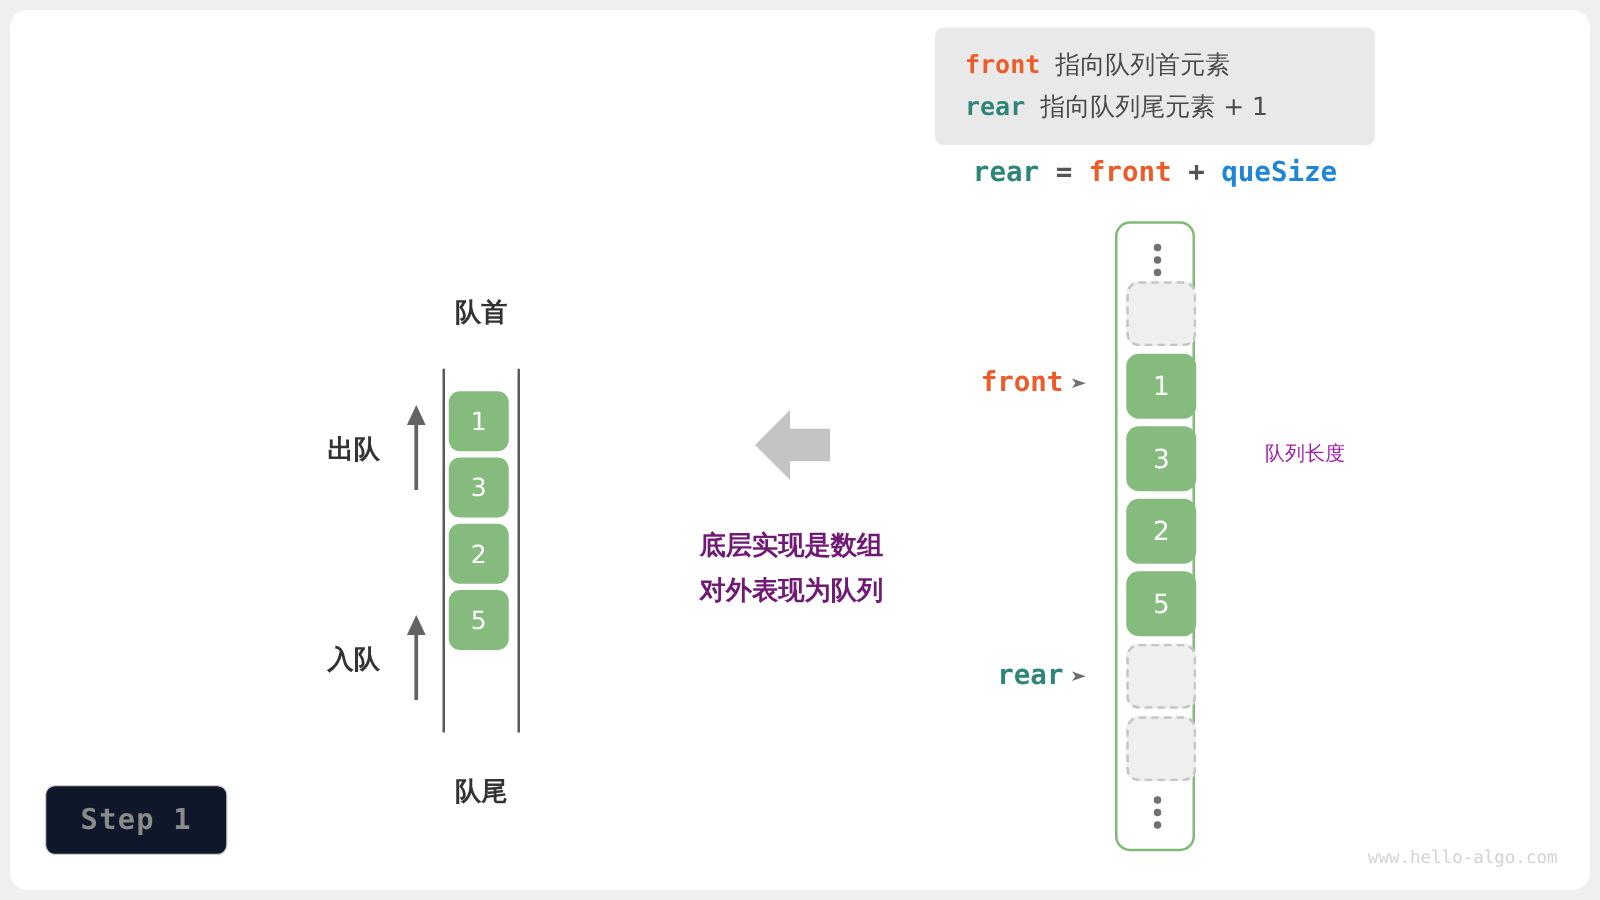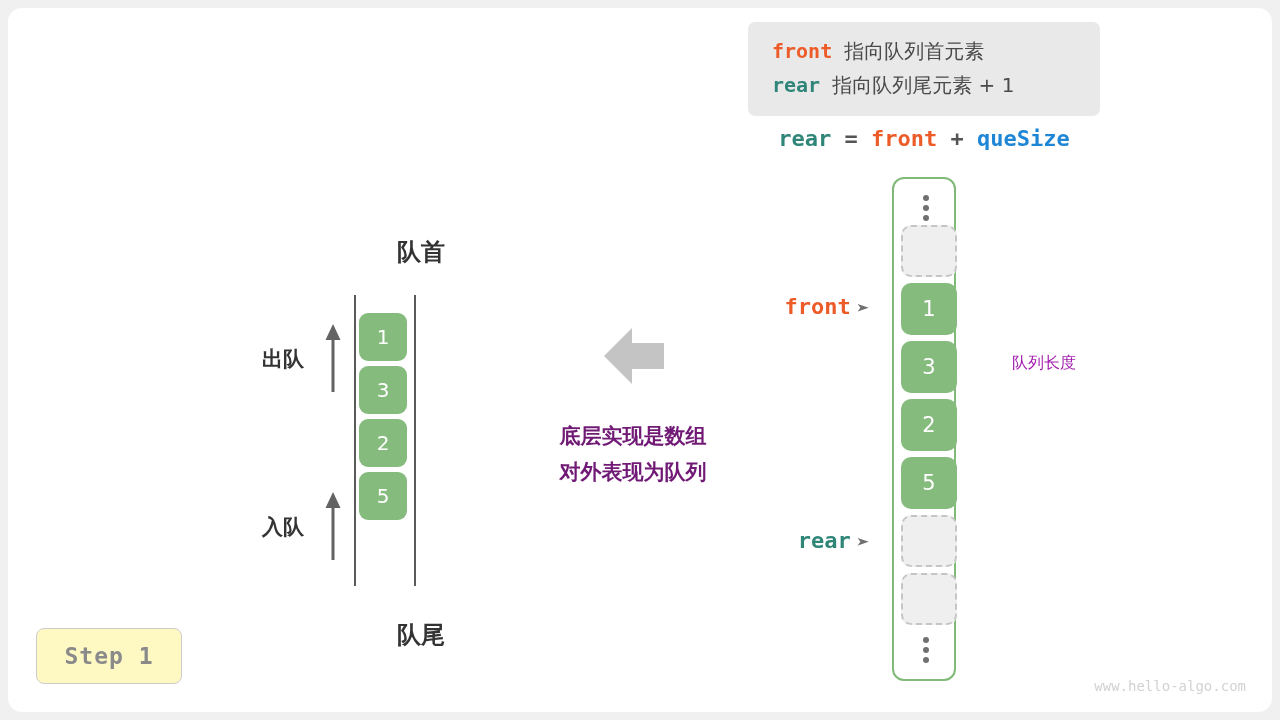--- a/index.html
+++ b/index.html
@@ -137,23 +137,23 @@
     font-size: 21px;
     font-weight: bold;
     color: #555555;
     line-height: 34px;
     margin-top: 4px;
   }
 
   
   .q-title {
     width: 120px;
-    text-align: right;
-    font-family: "DejaVu Sans", "Liberation Sans", sans-serif;
-    font-size: 24px;
+    text-align: center;
+    font-family: "DejaVu Sans", "Liberation Sans", sans-serif;
+    font-size: 21px;
     font-weight: bold;
     color: #333333;
     white-space: nowrap;
   }
   .q-head { left: 317px; top: 228px; }
   .q-tail { left: 317px; top: 611px; }
 
   .wall {
     width: 2px;
     background: #5a5a5a;
@@ -207,21 +207,21 @@
   }
 
   
   .step-badge {
     left: 28px;
     bottom: 28px;
     width: 144px;
     height: 54px;
     border: 1px solid #cccccc;
     border-radius: 8px;
-    background: #fef9c3;
+    background: #0f172a;
     display: flex;
     align-items: center;
     justify-content: center;
     font-family: "DejaVu Sans Mono", "Liberation Mono", monospace;
     font-size: 23px;
     font-weight: bold;
     color: #8a8a8a;
     letter-spacing: 1px;
   }
 

